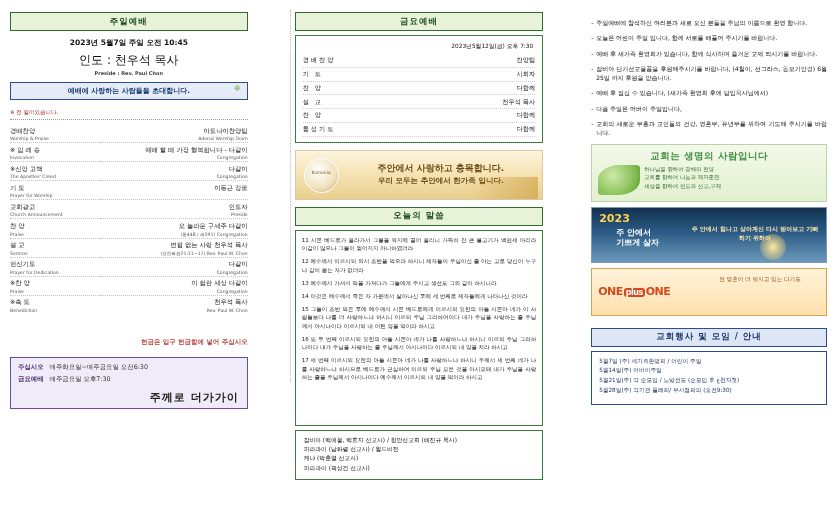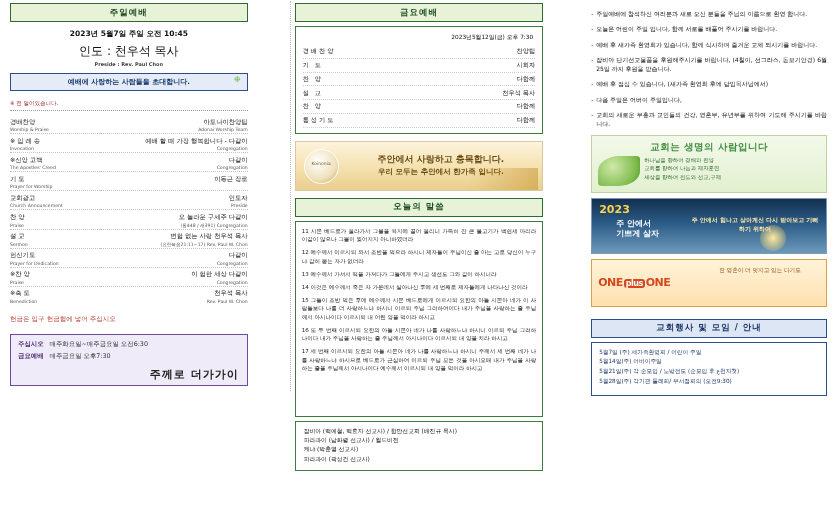--- a/index.html
+++ b/index.html
@@ -14,21 +14,21 @@
     font-size: 6px;
     color: #111;
     overflow: hidden;
   }
   .page {
     position: relative;
     width: 835px;
     height: 392px;
     display: flex;
     box-sizing: border-box;
-    padding: 1px 6px;
+    padding: 10px 6px;
     gap: 36px;
   }
   .col {
     box-sizing: border-box;
     position: relative;
   }
   .col-left   { width: 272px; padding: 2px 6px 0 4px; }
   .col-mid    { width: 285px; padding: 2px 6px 0 4px; border-left: 1px dotted #bbb; }
   .col-right  { width: 268px; padding: 2px 2px 0 6px; }
 
@@ -110,24 +110,24 @@
   .order-table td.k { width: 38%; }
   .order-table td.v { width: 62%; text-align: right; }
   .order-table .sub {
     display: block;
     font-size: 4.6px;
     color: #555;
     margin-top: 0.5px;
   }
   .order-table tr.rule td { border-bottom: 1px dotted #c5c5c5; }
   .offering-note {
-    margin-top: 10px;
-    text-align: left;
+    margin-top: 24px;
+    text-align: right;
     font-size: 6.5px;
-    font-weight: normal;
+    font-weight: bold;
     color: #b8453a;
   }
   .dawn-box {
     margin-top: 10px;
     border: 1.4px solid #6b4a9c;
     background: #f0ebf8;
     padding: 5px 7px;
     position: relative;
     height: 52px;
     box-sizing: border-box;

